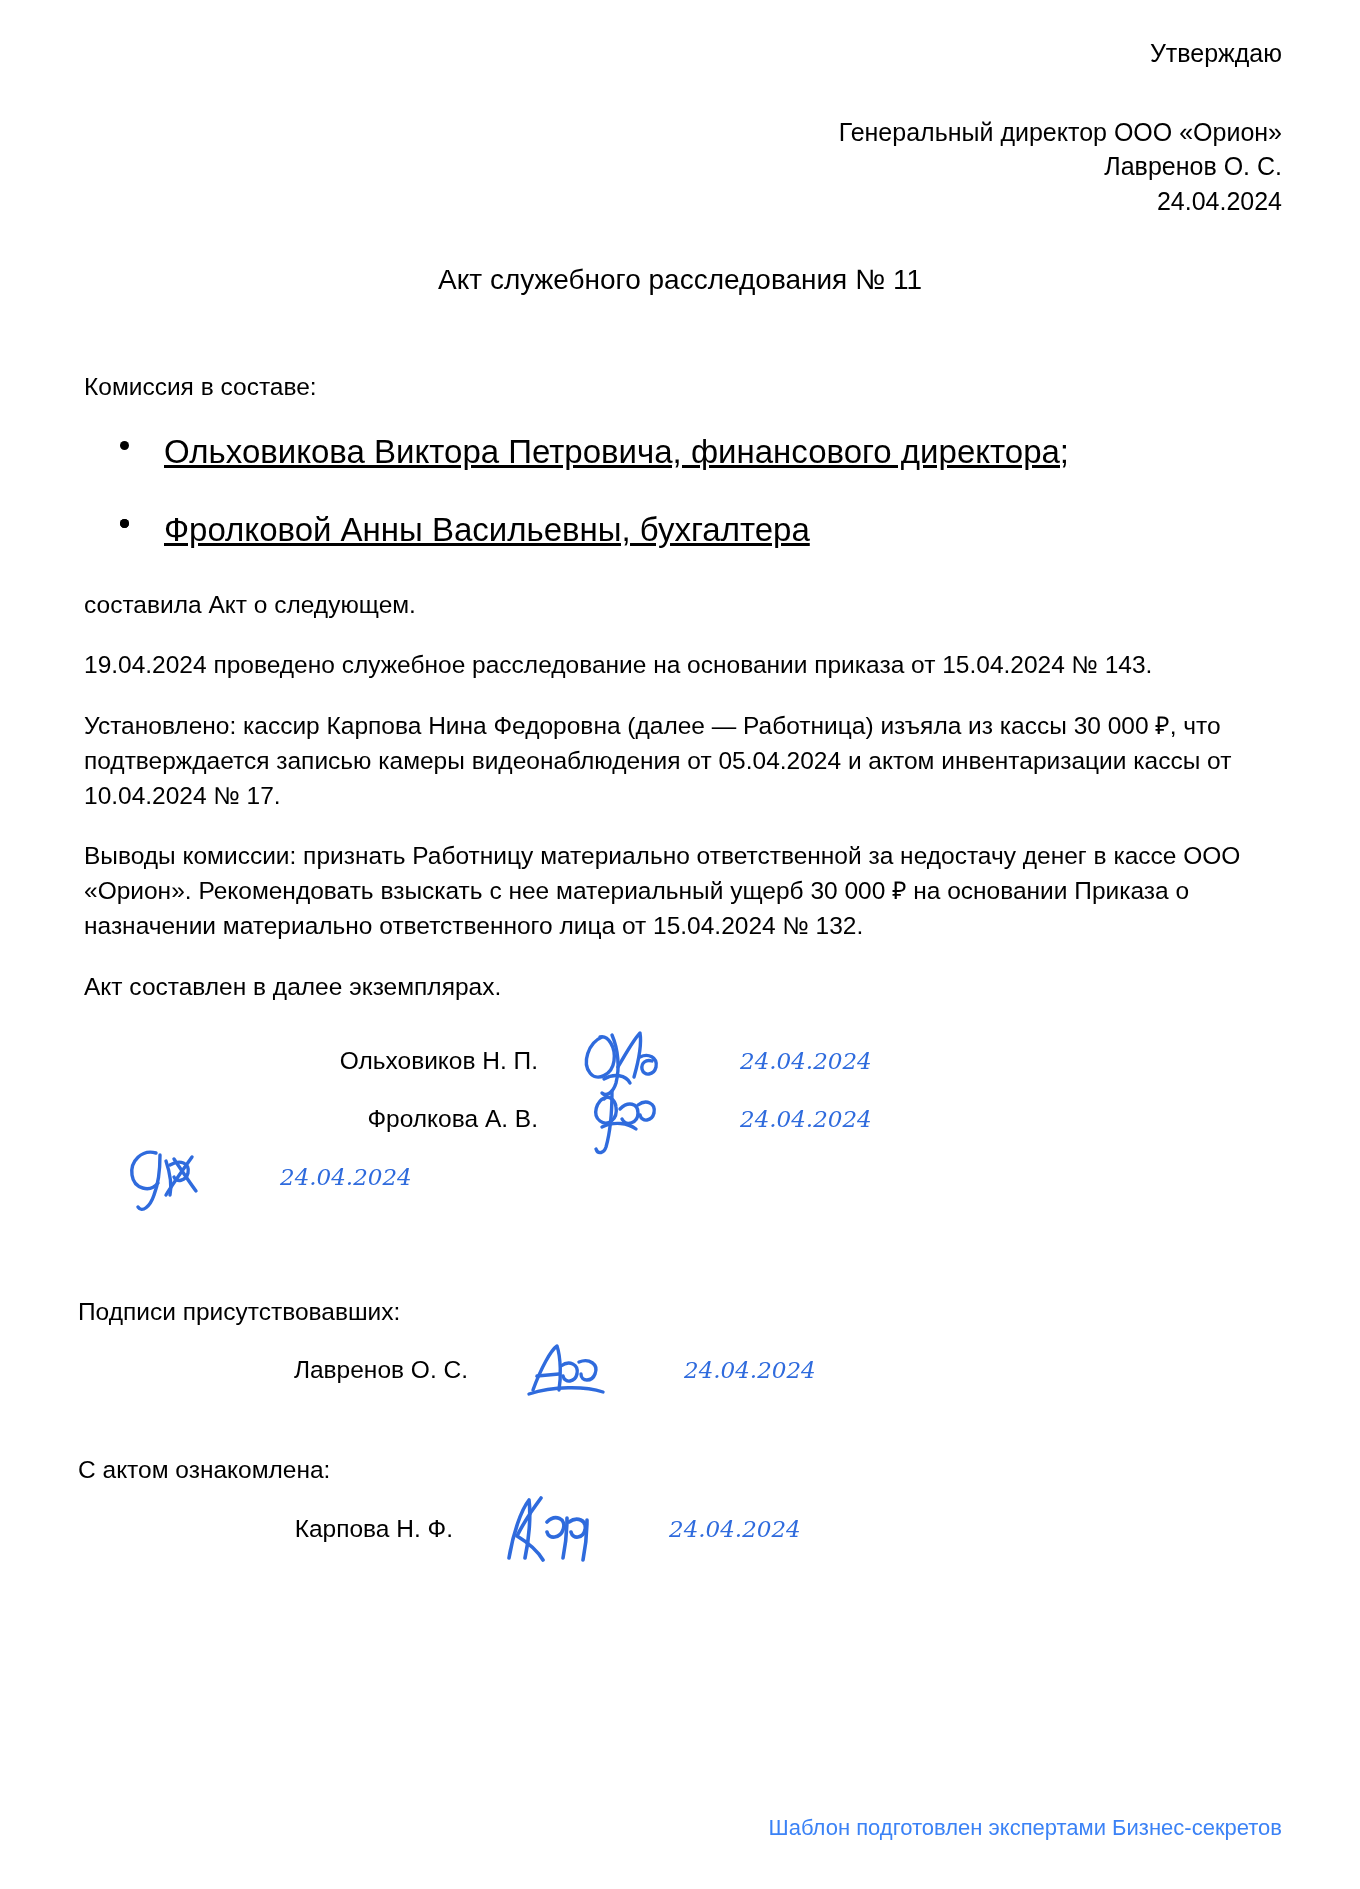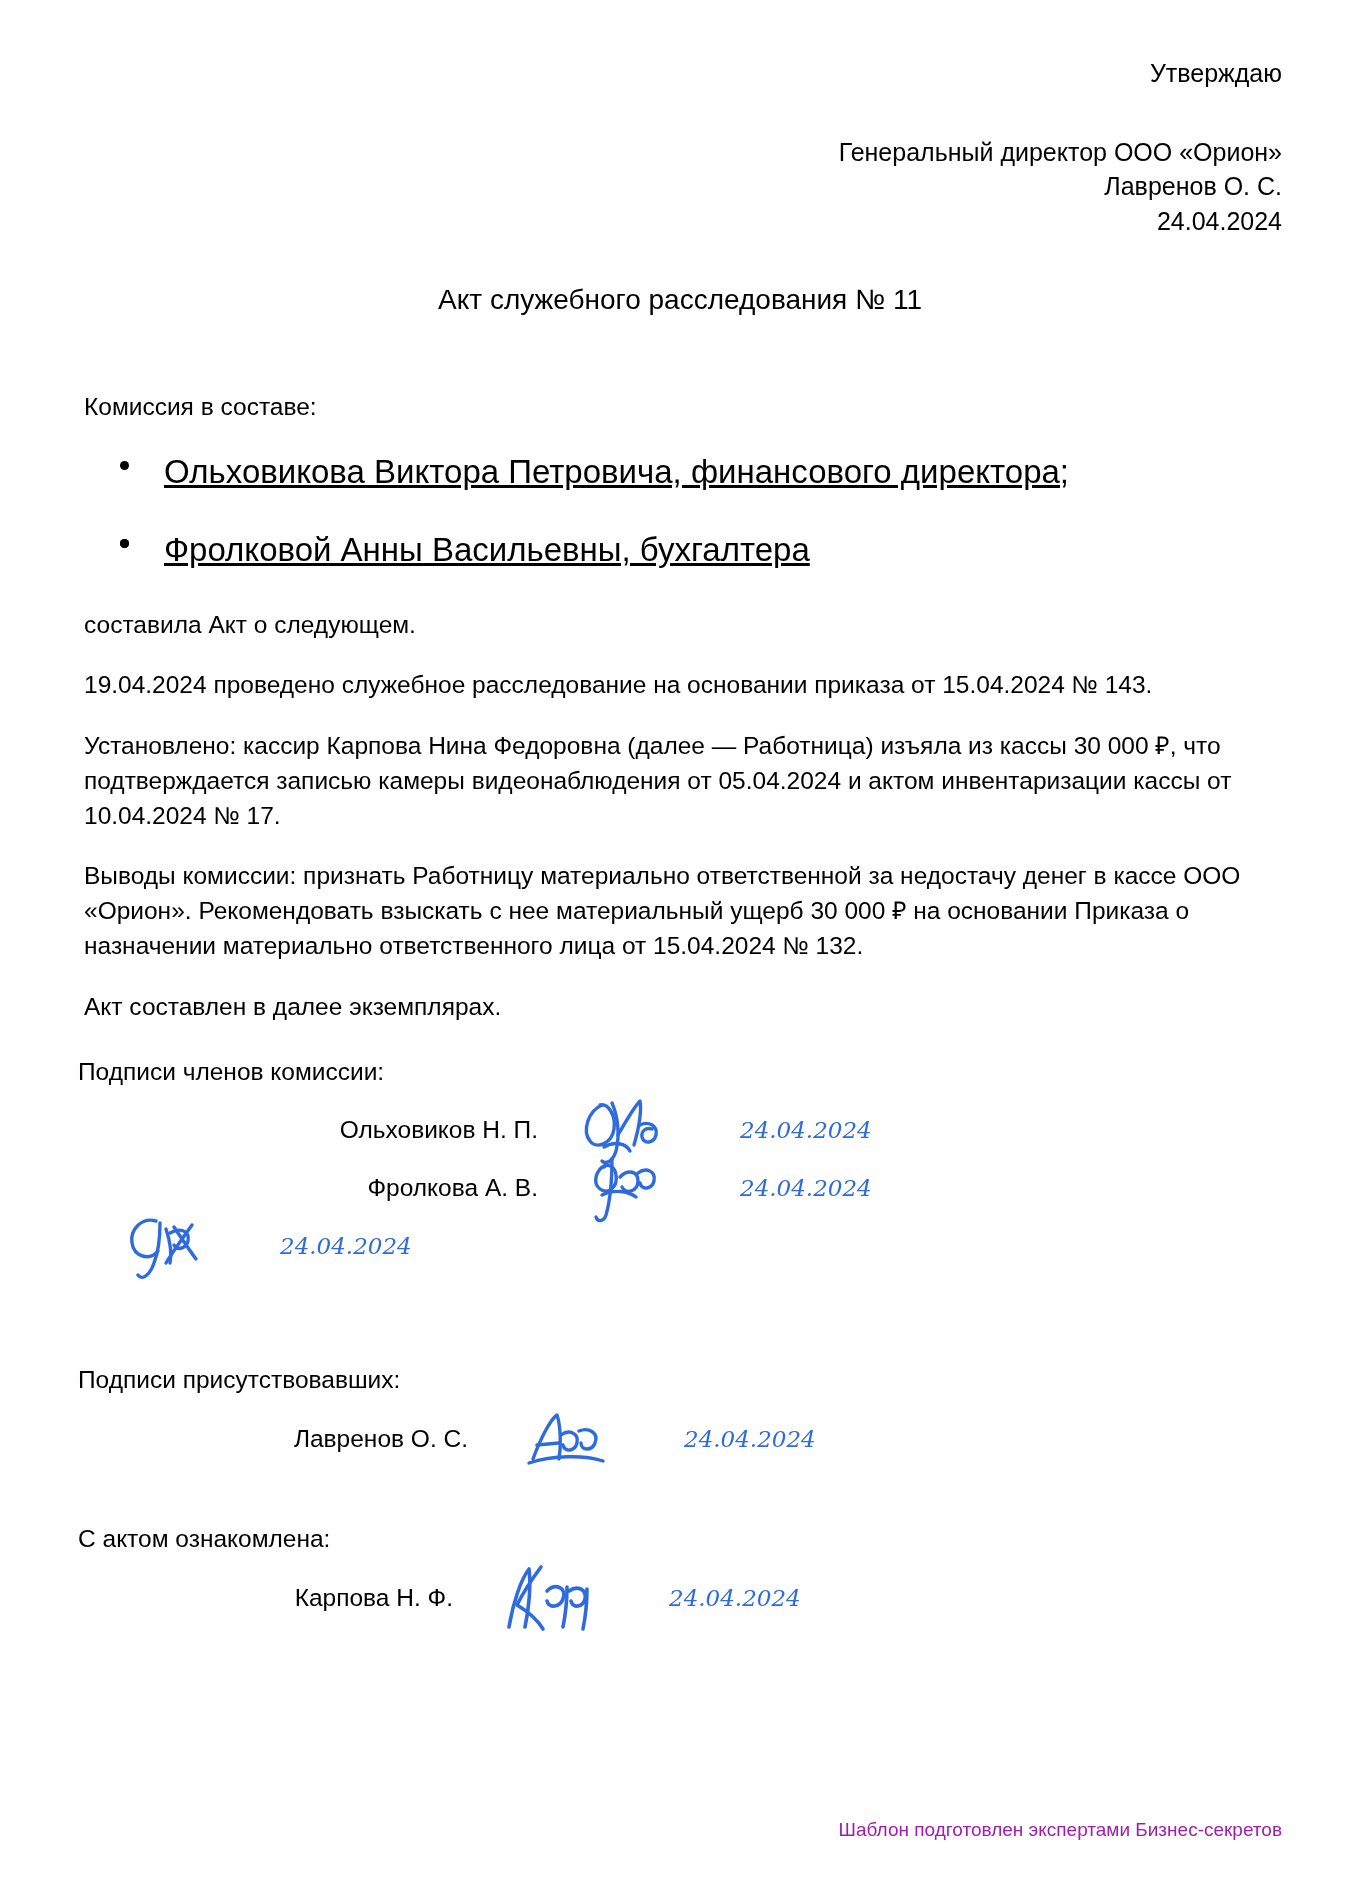--- a/index.html
+++ b/index.html
@@ -10,21 +10,21 @@
   body {
     font-family: "Liberation Sans", sans-serif;
     color: #000000;
   }
   .page {
     position: relative;
     width: 1360px;
     height: 1889px;
     background: #ffffff;
     box-sizing: border-box;
-    padding: 56px 78px 0 78px;
+    padding: 36px 78px 0 78px;
     overflow: hidden;
   }
 
   
   .approval {
     text-align: right;
     font-size: 25px;
     line-height: 1.38;
   }
   .approval-word {
@@ -143,22 +143,22 @@
   .spacer-lg { height: 56px; }
   .spacer-md { height: 26px; }
 
   
   .footer {
     position: absolute;
     left: 78px;
     right: 78px;
     bottom: 48px;
     text-align: right;
-    font-size: 19px;
-    color: #a21caf;
+    font-size: 22px;
+    color: #3b82f6;
   }
 </style>
 </head>
 <body>
 
 <div class="page">
 
   <div class="approval">
     <span class="approval-word">Утверждаю</span>
     <span class="approval-line">Генеральный директор ООО «Орион»</span>
@@ -190,21 +190,20 @@
 
     <p class="para">19.04.2024 проведено служебное расследование на основании приказа от 15.04.2024 № 143.</p>
 
     <p class="para">Установлено: кассир Карпова Нина Федоровна (далее — Работница) изъяла из кассы 30 000 ₽, что подтверждается записью камеры видеонаблюдения от 05.04.2024 и актом инвентаризации кассы от 10.04.2024 № 17.</p>
 
     <p class="para">Выводы комиссии: признать Работницу материально ответственной за недостачу денег в кассе ООО «Орион». Рекомендовать взыскать с нее материальный ущерб 30 000 ₽ на основании Приказа о назначении материально ответственного лица от 15.04.2024 № 132.</p>
 
     <p class="para">Акт составлен в далее экземплярах.</p>
 
     <div class="sig-section">
-      <p class="sig-heading">Подписи членов комиссии:</p>
 
       <div class="sig-rows commission-rows">
 
         <div class="sig-row">
           <span class="sig-name">Ольховиков Н. П.</span>
           <span class="sig-mark">
             <svg width="120" height="78" viewBox="0 0 120 78" fill="none" stroke="#2f6bdd" stroke-width="3.4" stroke-linecap="round" stroke-linejoin="round">
               <path d="M34 14 C20 20, 14 40, 22 50 C29 59, 44 52, 46 38 C48 24, 40 12, 32 14"></path>
               <path d="M44 12 C50 26, 52 44, 48 60 C45 70, 38 74, 34 70"></path>
               <path d="M50 44 C58 30, 66 16, 72 10 C74 22, 70 40, 66 54"></path>

